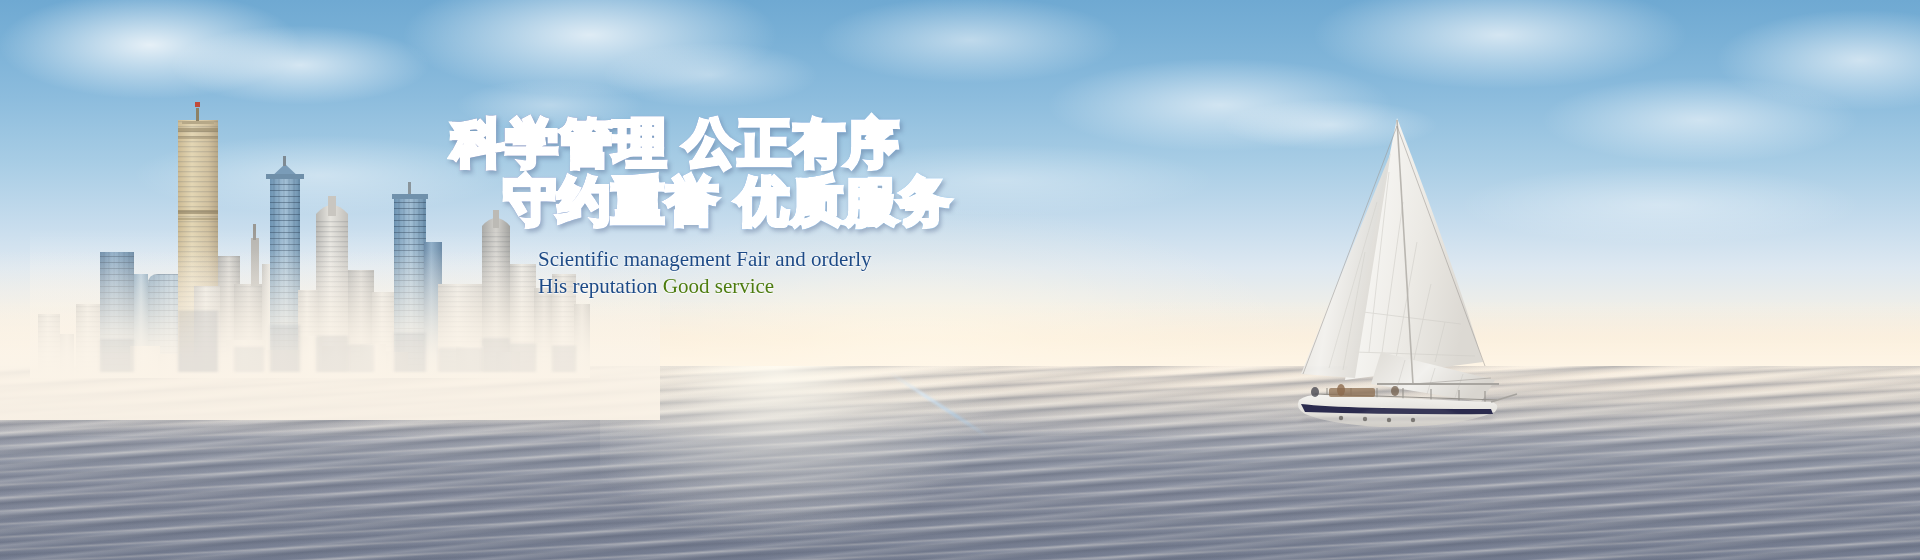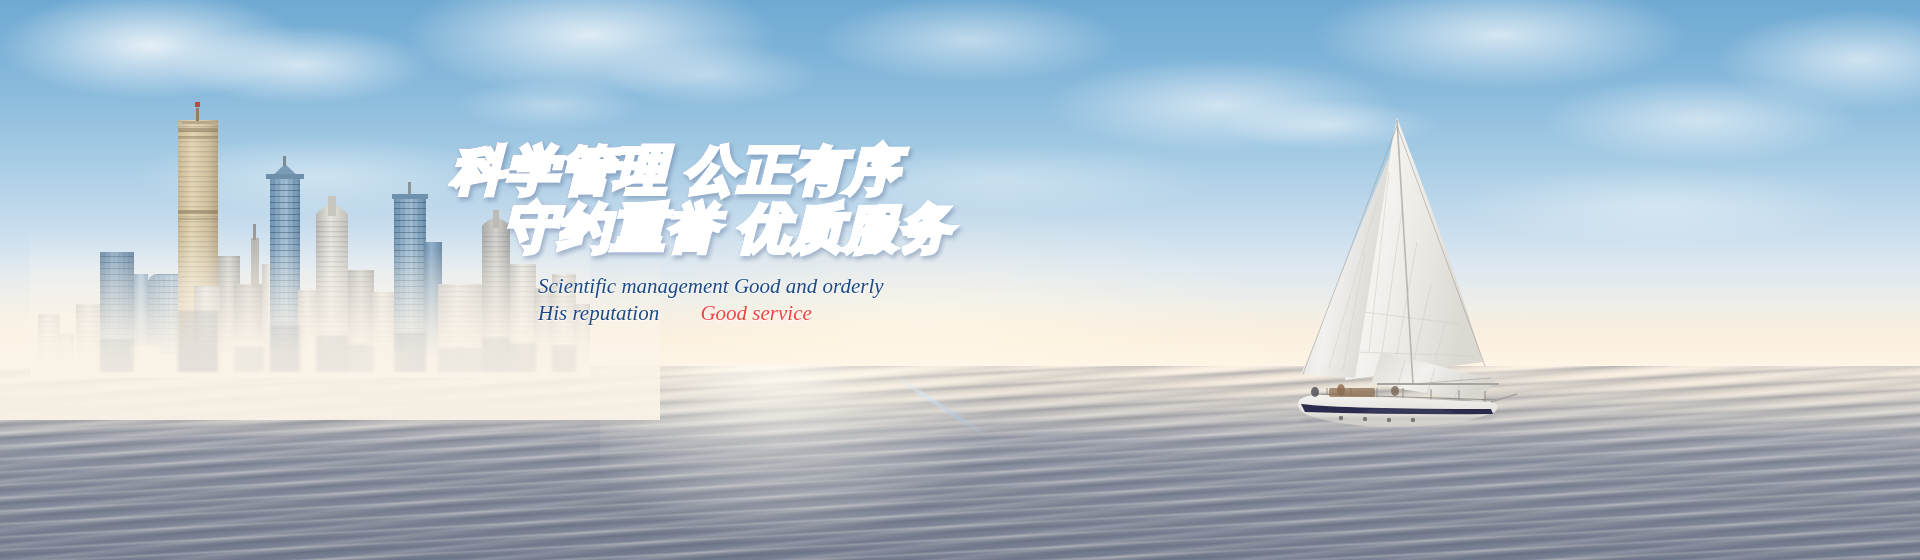--- a/index.html
+++ b/index.html
@@ -176,24 +176,23 @@
     opacity: 0.20;
     transform: scaleY(-0.4);
     transform-origin: top center;
     filter: blur(2px);
     pointer-events: none;
   }
 
   
   .textblock {
     position: absolute;
-    left: 452px; top: 141px;
+    left: 452px; top: 114px;
     width: 800px;
     pointer-events: none;
-    font-style: italic;
   }
   .headline {
     font-weight: 700;
     font-size: 52px;
     line-height: 58px;
     letter-spacing: 2px;
     white-space: nowrap;
     -webkit-text-stroke: 5px #ffffff;
     paint-order: stroke fill;
     filter: drop-shadow(2px 3px 2px rgba(60,80,120,0.33));
@@ -217,21 +216,21 @@
   }
   .subline {
     font-family: "Liberation Serif", serif;
     font-size: 21px;
     line-height: 27px;
     white-space: nowrap;
     text-shadow: 0 1px 1px rgba(255,255,255,0.95), 0 0 3px rgba(255,255,255,0.85);
   }
   .sub-1 { margin-top: 16px; margin-left: 86px; color:#1d4a86; }
   .sub-2 { margin-left: 86px; color:#1d4a86; }
-  .sub-accent { color:#ef4444;margin-left:36px; }
+  .sub-accent { color:#4d7c0f; }
 </style>
 </head>
 <body>
 
 <div id="banner">
 
   <div class="sky">
     <div class="cloud" style="left:-60px;  top:-30px;  width:420px; height:150px; opacity:.85;"></div>
     <div class="cloud" style="left:120px;  top:10px;   width:360px; height:110px; opacity:.70;"></div>
     <div class="cloud" style="left:330px;  top:-50px;  width:520px; height:170px; opacity:.80;"></div>
@@ -505,19 +504,19 @@
       <path d="M14 4 Q60 10 206 10 L210 18 Q120 22 20 16 Z" fill="#3a3a52" opacity="0.55"></path>
       <path d="M60 10 L120 74 L180 18 Z" fill="#dad7d1" opacity="0.35"></path>
     </svg>
   </div>
 
   <div class="flare-streak"></div>
 
   <div class="textblock">
     <div class="headline hl-1">科学管理  公正有序</div>
     <div class="headline hl-2">守约重誉  优质服务</div>
-    <div class="subline sub-1">Scientific management Good and orderly</div>
+    <div class="subline sub-1">Scientific management Fair and orderly</div>
     <div class="subline sub-2">
       <span>His reputation </span><span class="sub-accent">Good service</span>
     </div>
   </div>
 
 </div>
 
 </body></html>

